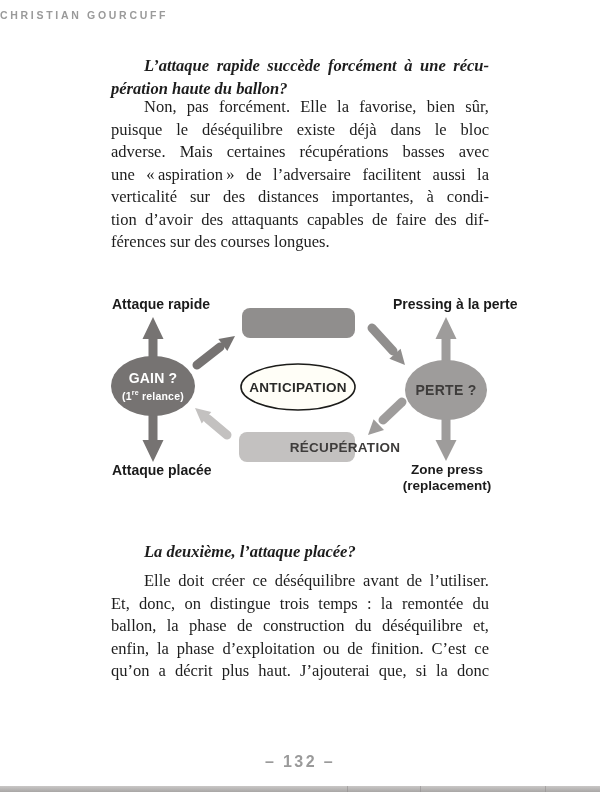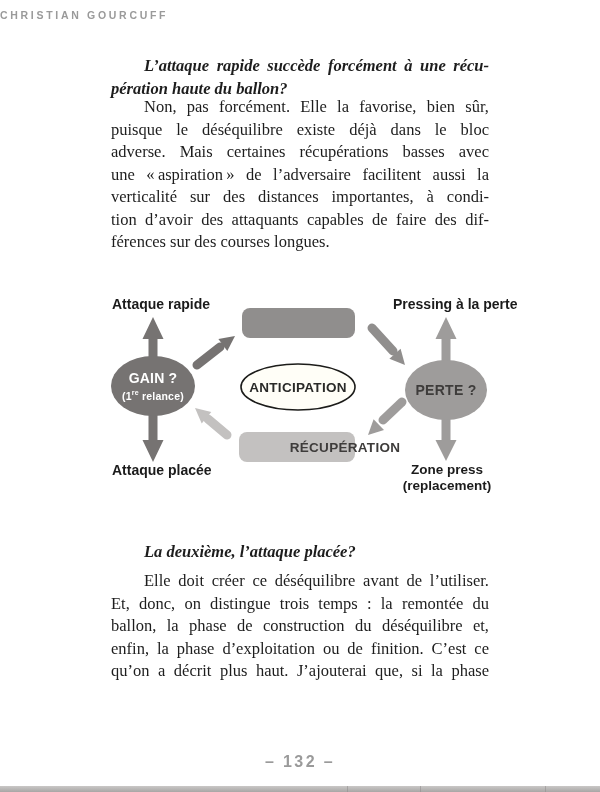--- a/index.html
+++ b/index.html
@@ -137,21 +137,21 @@
 
   <div id="question2" class="textblock question indent-first">
       <div class="txt-line line-left">La deuxième, l’attaque placée?</div>
     </div>
 
   <div id="paragraph2" class="textblock indent-first">
       <div class="txt-line">Elle doit créer ce déséquilibre avant de l’utiliser.</div>
       <div class="txt-line">Et, donc, on distingue trois temps : la remontée du</div>
       <div class="txt-line">ballon, la phase de construction du déséquilibre et,</div>
       <div class="txt-line">enfin, la phase d’exploitation ou de finition. C’est ce</div>
-      <div class="txt-line">qu’on a décrit plus haut. J’ajouterai que, si la phase</div>
+      <div class="txt-line">qu’on a décrit plus haut. J’ajouterai que, si la donc</div>
     </div>
 
   <div class="pagenum">– 132 –</div>
 
   <div class="bottom-bar">
     <div class="tick tick1"></div>
     <div class="tick tick2"></div>
     <div class="tick tick3"></div>
   </div>
 

